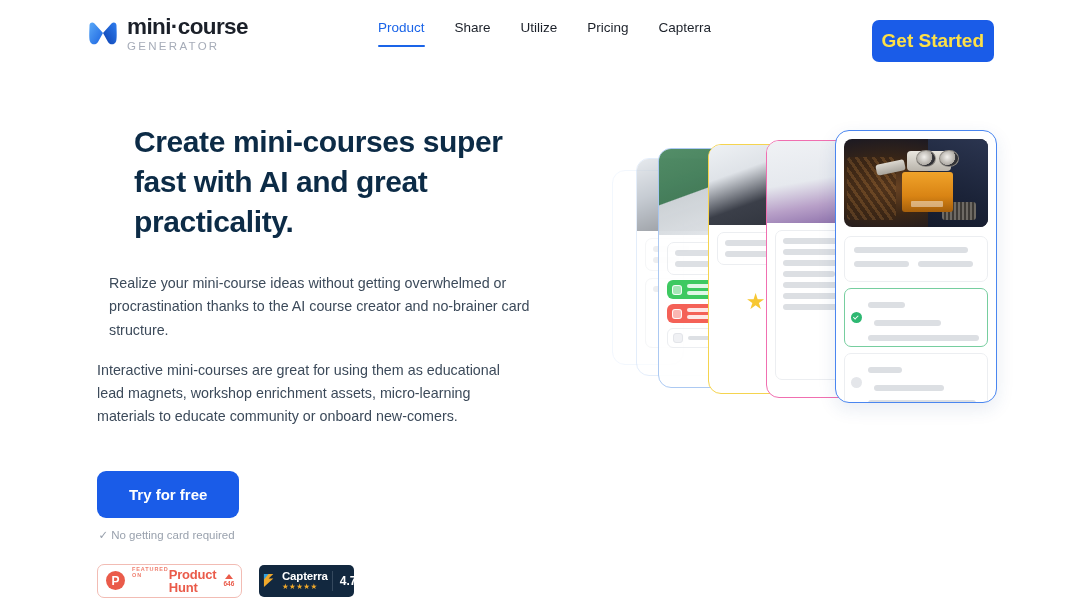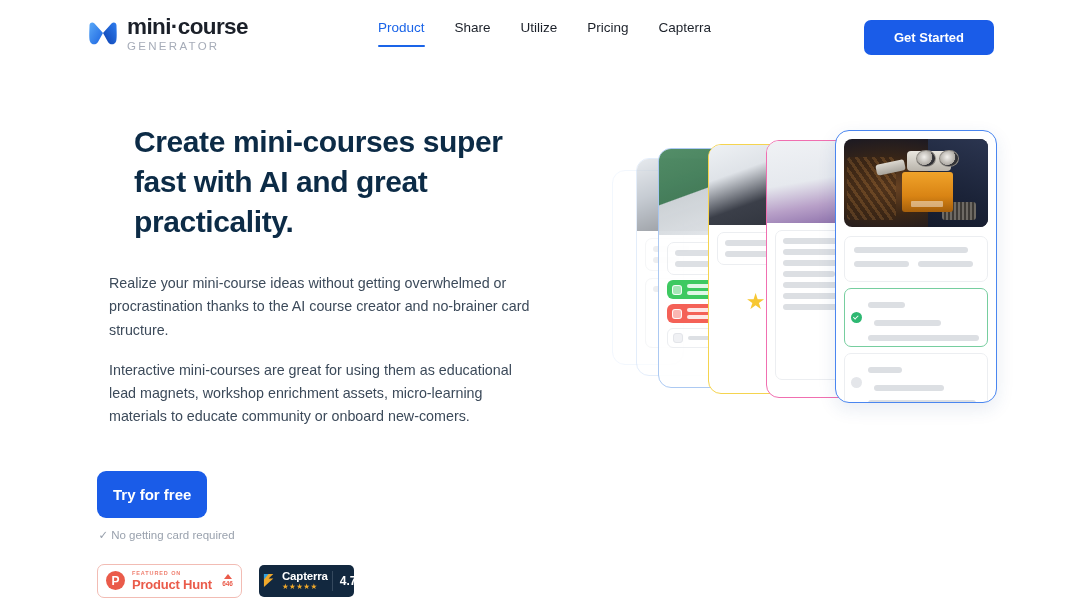--- a/index.html
+++ b/index.html
@@ -45,43 +45,43 @@
     content: ""; position: absolute; left: 0; right: 0; bottom: 0;
     height: 2.5px; background: #1a64e8; border-radius: 2px;
   }
 
   .signin {
     position: absolute; right: 172px; top: 26px;
     font-size: 13.5px; font-weight: bold; color: #1a5ce8; cursor: pointer;
   }
   .get-started {
     position: absolute; right: 95px; top: 20px;
-    background: #1a5ce8; color: #ffffff; border: none;
-    border-radius: 7px; padding: 10px 30px;
-    font-size: 13px; font-weight: bold; cursor: pointer;
+    background: #1a5ce8; color: #fde047; border: none;
+    border-radius: 7px; padding: 10px 10px;
+    font-size: 19px; font-weight: bold; cursor: pointer;
     font-family: "Liberation Sans", sans-serif;
   }
 
   
   .hero-left { position: absolute; left: 97px; top: 122px; width: 440px; }
   .headline {
     font-size: 30px; font-weight: bold; color: #0c2b46;
     line-height: 40px; letter-spacing: -0.4px; max-width: 400px; margin-left: 37px;
   }
   .para {
     font-size: 14.3px; color: #3c4a5a; line-height: 23.3px;
     max-width: 428px; margin-top: 0;
   }
   .para.p1 { margin-top: 30px; margin-left: 12px; }
-  .para.p2 { margin-top: 17px; margin-left: 12px; }
+  .para.p2 { margin-top: 17px; }
 
   .cta-btn {
     display: block; margin-top: 42px;
     background: #1a5ce8; color: #fff; border: none;
-    border-radius: 9px; padding: 15px 16px;
+    border-radius: 9px; padding: 15px 32px;
     font-size: 15px; font-weight: bold; cursor: pointer;
     font-family: "Liberation Sans", sans-serif;
   }
   .nocard {
     margin-top: 10px; font-size: 11.5px; color: #9aa2ae;
     width: 139px; text-align: center;
   }
 
   .badges { display: flex; align-items: center; gap: 17px; margin-top: 22px; }
 
@@ -90,21 +90,21 @@
     border-radius: 7px; background: #fff;
     display: flex; align-items: center; padding: 0 8px; gap: 7px;
     cursor: pointer;
   }
   .ph-circle {
     width: 19px; height: 19px; border-radius: 50%; background: #ea5b4a;
     color: #fff; font-size: 12px; font-weight: bold;
     display: flex; align-items: center; justify-content: center;
     flex: 0 0 auto;
   }
-  .ph-txt { display: flex; flex-direction: column; line-height: 1; flex: 1 1 auto; }
+  .ph-txt { display: flex; flex-direction: row; line-height: 1; flex: 1 1 auto; }
   .ph-small { font-size: 5.5px; color: #ef7f6f; letter-spacing: 0.9px; font-weight: bold; }
   .ph-name { font-size: 13px; color: #ea5b4a; font-weight: bold; margin-top: 1px; letter-spacing: -0.2px; }
   .ph-votes { display: flex; flex-direction: column; align-items: center; line-height: 1; flex: 0 0 auto; }
   .ph-tri {
     width: 0; height: 0; border-left: 4.5px solid transparent;
     border-right: 4.5px solid transparent; border-bottom: 5.5px solid #ea5b4a;
   }
   .ph-count { font-size: 6.5px; color: #ea5b4a; font-weight: bold; margin-top: 2px; }
 
   .cap-badge {

